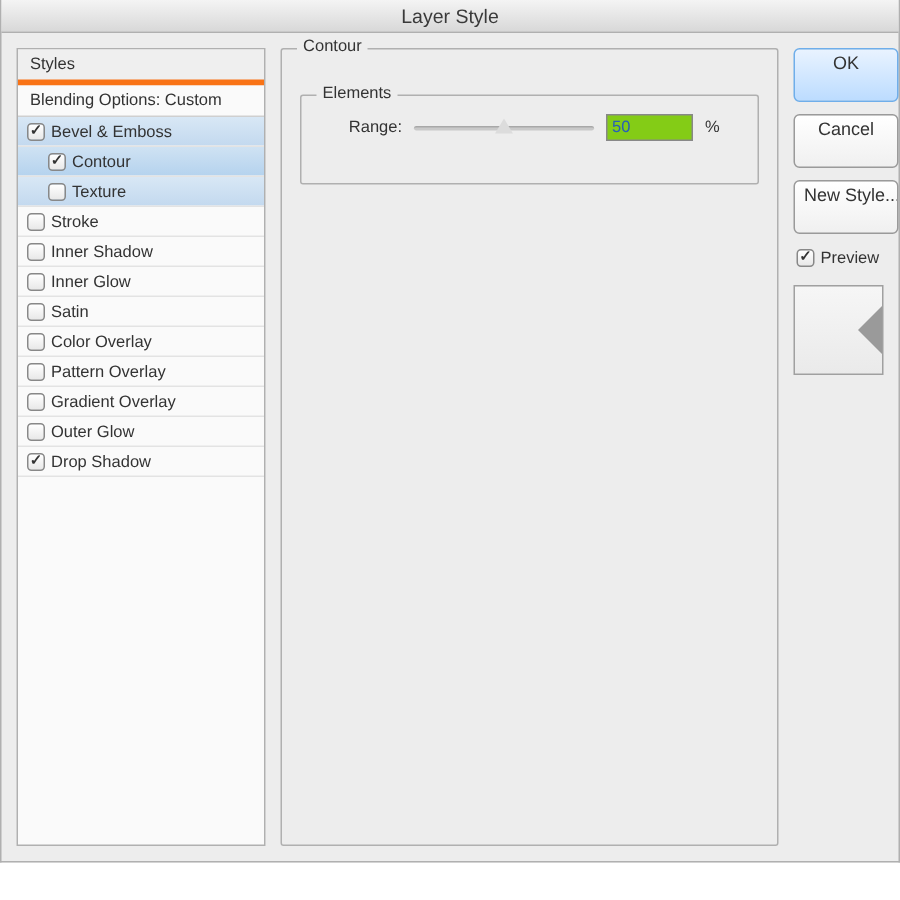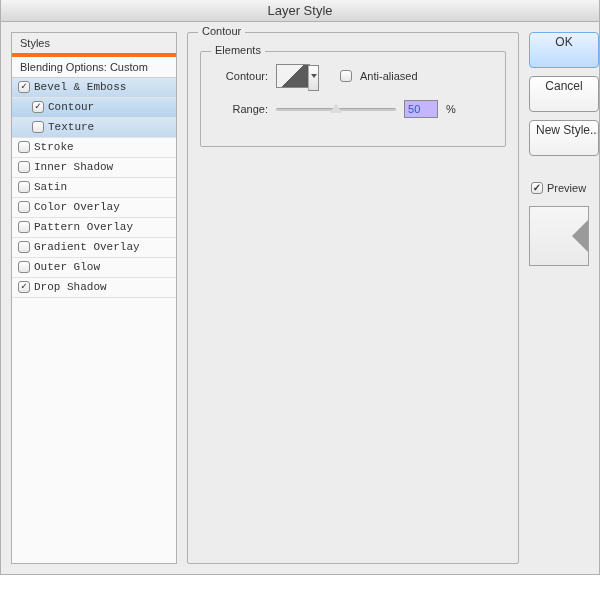--- a/index.html
+++ b/index.html
@@ -51,28 +51,27 @@
   font-size: 11px;
 }
 .styles-subheader {
   border-bottom: 1px solid #cfcfcf;
   padding: 4px 8px;
   font-size: 11px;
   background: #fafafa;
 }
 .style-row {
   display: flex;
-  align-items: flex-start;
+  align-items: center;
   padding: 3px 6px;
   border-bottom: 1px solid #e3e3e3;
   background: #fafafa;
   cursor: default;
   gap: 4px;
   height: 20px;
-  font-family: Liberation Mono, monospace;
 }
 .style-row.sub { padding-left: 20px; }
 .style-row.selected {
   background: linear-gradient(#cfe2f3, #b5d3ee);
 }
 .style-row.highlighted {
   background: linear-gradient(#d8e7f5, #c3d9ef);
 }
 .cb {
   width: 12px;
@@ -111,21 +110,21 @@
   left: 10px;
   background: #ededed;
   padding: 0 4px;
   font-size: 11px;
 }
 .inner-fieldset {
   border: 1px solid #b0b0b0;
   border-radius: 2px;
   padding: 12px 12px 16px 12px;
   position: relative;
-  margin-top: 8px;
+  margin-top: 20px;
 }
 .inner-fieldset-title {
   position: absolute;
   top: -8px;
   left: 10px;
   background: #ededed;
   padding: 0 4px;
   font-size: 11px;
 }
 .form-row {
@@ -197,24 +196,24 @@
   content:"";
   position:absolute;
   left:-6px;top:0;
   width:0;height:0;
   border-left:6px solid transparent;
   border-right:6px solid transparent;
   border-bottom:10px solid rgba(0,0,0,0);
   filter: drop-shadow(0 0 0.5px #888);
 }
 .num-input {
-  width: 34px;
+  width: 58px;
   height: 18px;
   border: 1px solid #888;
-  background: #c4b5fd;
+  background: #84cc16;
   font-size: 11px;
   padding: 1px 3px;
   color: #2860b7;
 }
 .pct { font-size: 11px; color:#333; }
 .right-panel {
   width: 70px;
   padding-top: 0;
   display: flex;
   flex-direction: column;
@@ -233,21 +232,21 @@
   overflow: hidden;
 }
 .btn.default {
   background: linear-gradient(#e9f3ff,#bcdcff);
   border-color: #6faeea;
 }
 .preview-check-row{
   display:flex;
   align-items:center;
   gap:4px;
-  margin-top:18px;
+  margin-top:2px;
   padding-left:2px;
 }
 .preview-box {
   margin-top: 4px;
   width: 60px;
   height: 60px;
   border: 1px solid #a0a0a0;
   background: linear-gradient(#f6f6f6,#eaeaea);
   display:flex;
   align-items:center;
@@ -293,20 +292,24 @@
           <div class="style-row">
             <span class="cb"></span>
             <span>Stroke</span>
           </div>
           <div class="style-row">
             <span class="cb"></span>
             <span>Inner Shadow</span>
           </div>
           <div class="style-row">
             <span class="cb"></span>
+            <span>Inner Glow</span>
+          </div>
+          <div class="style-row">
+            <span class="cb"></span>
             <span>Satin</span>
           </div>
           <div class="style-row">
             <span class="cb"></span>
             <span>Color Overlay</span>
           </div>
           <div class="style-row">
             <span class="cb"></span>
             <span>Pattern Overlay</span>
           </div>
@@ -325,29 +328,20 @@
         </div>
     </div>
 
     <div class="main-panel">
       <div class="fieldset">
         <div class="fieldset-title">Contour</div>
 
         <div class="inner-fieldset">
           <div class="inner-fieldset-title">Elements</div>
 
-          <div class="form-row">
-            <div class="label-col">Contour:</div>
-            <div class="contour-swatch">
-              <div class="contour-arrow"></div>
-            </div>
-            <div style="width:14px"></div>
-            <span id="aa-cb" class="cb"></span>
-            <span>Anti-aliased</span>
-          </div>
 
           <div class="form-row">
             <div class="label-col">Range:</div>
             <div class="slider">
               <div class="slider-track"></div>
               <div class="slider-thumb"></div>
             </div>
             <input class="num-input" value="50" style="">
             <span class="pct">%</span>
           </div>

